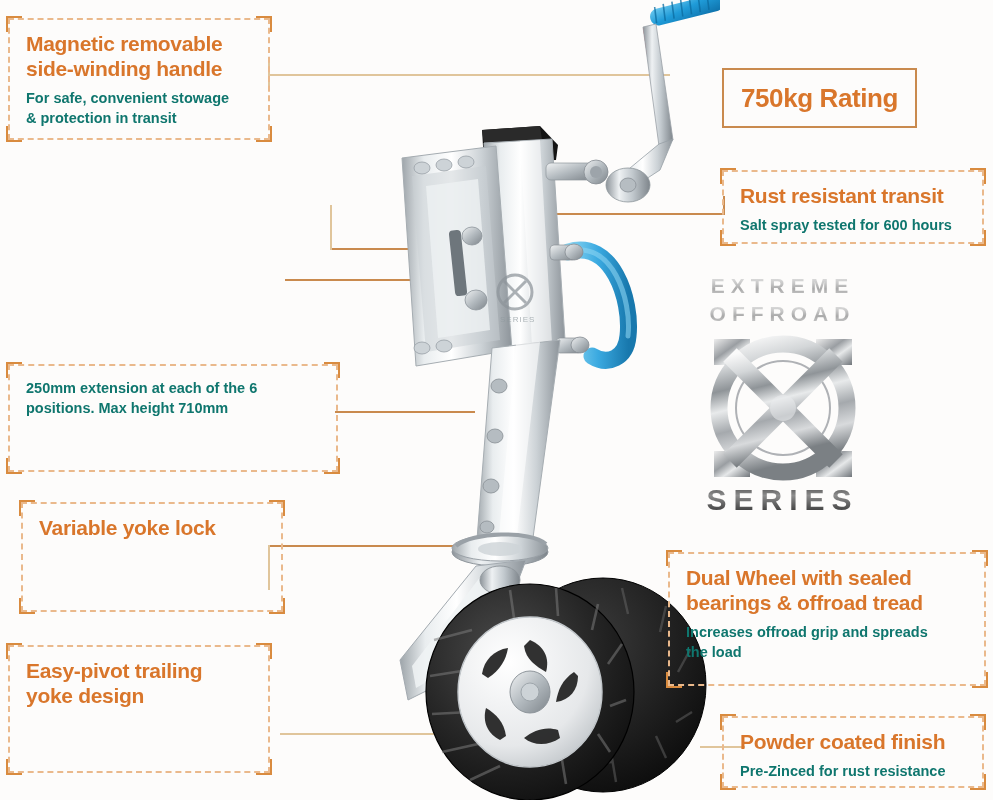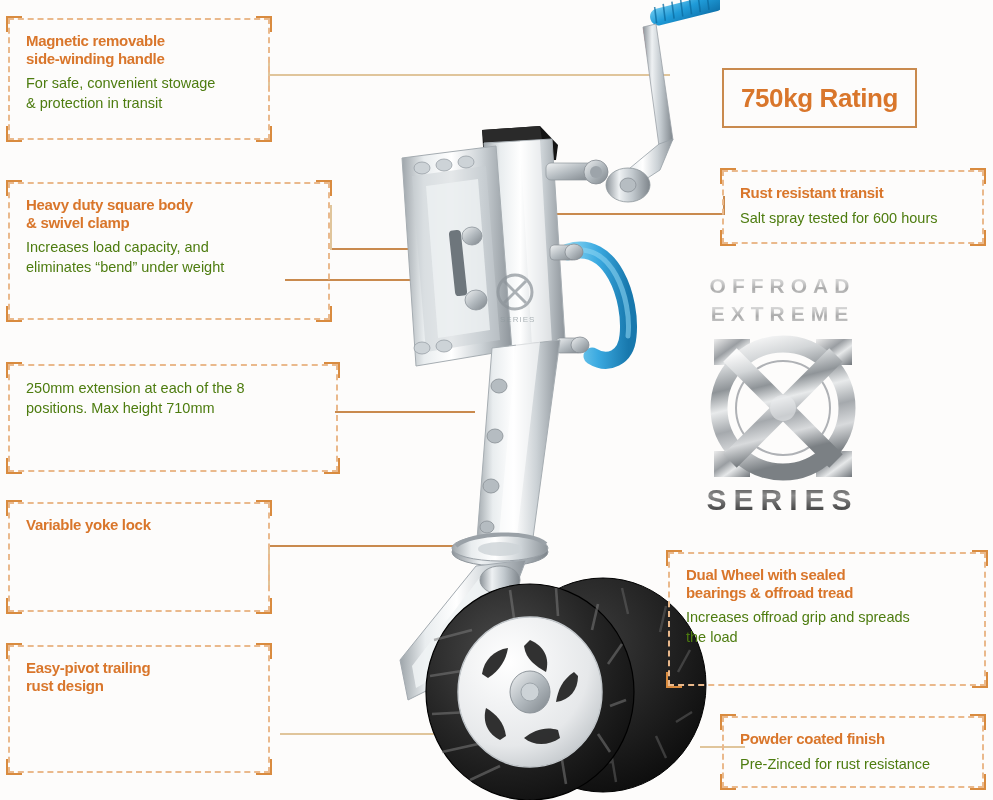--- a/index.html
+++ b/index.html
@@ -43,33 +43,33 @@
     border-width: 0;
     z-index: 2;
   }
   .callout .corner.tl { top: -2px; left: -2px; border-top-width: 2px; border-left-width: 2px; }
   .callout .corner.tr { top: -2px; right: -2px; border-top-width: 2px; border-right-width: 2px; }
   .callout .corner.bl { bottom: -2px; left: -2px; border-bottom-width: 2px; border-left-width: 2px; }
   .callout .corner.br { bottom: -2px; right: -2px; border-bottom-width: 2px; border-right-width: 2px; }
 
   .callout h3 {
     position: relative;
-    font-size: 15px;
+    font-size: 21px;
     font-weight: bold;
     color: #d9762b;
     line-height: 1.18;
     letter-spacing: -0.3px;
     white-space: pre-line;
     margin-bottom: 6px;
   }
   .callout p {
     position: relative;
     font-size: 14.5px;
-    font-weight: normal;
-    color: #4d7c0f;
+    font-weight: bold;
+    color: #0f766e;
     line-height: 1.38;
     white-space: pre-line;
   }
   .callout.rating {
     display: flex; align-items: center; justify-content: center;
     padding: 8px;
   }
   .callout.rating h3 {
     font-size: 26px;
     color: #d9762b;
@@ -328,59 +328,48 @@
     <span class="corner tl"></span>
     <span class="corner tr"></span>
     <span class="corner bl"></span>
     <span class="corner br"></span>
     <h3>Magnetic removable
 side-winding handle</h3>
     <p>For safe, convenient stowage
 &amp; protection in transit</p>
   </div>
 
-  <div class="callout" style="left:8px; top:182px; width:322px; height:138px;">
-    <span class="frame"></span>
-    <span class="corner tl"></span>
-    <span class="corner tr"></span>
-    <span class="corner bl"></span>
-    <span class="corner br"></span>
-    <h3>Heavy duty square body
-&amp; swivel clamp</h3>
-    <p>Increases load capacity, and
-eliminates “bend” under weight</p>
-  </div>
 
   <div class="callout" style="left:8px; top:364px; width:330px; height:108px;">
     <span class="frame"></span>
     <span class="corner tl"></span>
     <span class="corner tr"></span>
     <span class="corner bl"></span>
     <span class="corner br"></span>
-    <p>250mm extension at each of the 8
+    <p>250mm extension at each of the 6
 positions. Max height 710mm</p>
   </div>
 
-  <div class="callout" style="left:8px; top:502px; width:262px; height:110px;">
+  <div class="callout" style="left:21px; top:502px; width:262px; height:110px;">
     <span class="frame"></span>
     <span class="corner tl"></span>
     <span class="corner tr"></span>
     <span class="corner bl"></span>
     <span class="corner br"></span>
     <h3>Variable yoke lock</h3>
   </div>
 
   <div class="callout" style="left:8px; top:645px; width:262px; height:128px;">
     <span class="frame"></span>
     <span class="corner tl"></span>
     <span class="corner tr"></span>
     <span class="corner bl"></span>
     <span class="corner br"></span>
     <h3>Easy-pivot trailing
-rust design</h3>
+yoke design</h3>
   </div>
 
   <div class="callout solid rating" style="left:722px; top:68px; width:195px; height:60px;">
     <span class="frame"></span>
     <h3>750kg Rating</h3>
   </div>
 
   <div class="callout" style="left:722px; top:170px; width:262px; height:74px;">
     <span class="frame"></span>
     <span class="corner tl"></span>
@@ -407,22 +396,22 @@
     <span class="frame"></span>
     <span class="corner tl"></span>
     <span class="corner tr"></span>
     <span class="corner bl"></span>
     <span class="corner br"></span>
     <h3>Powder coated finish</h3>
     <p>Pre-Zinced for rust resistance</p>
   </div>
 
   <div class="badge" style="left:690px; top:272px; width:185px;">
+    <div class="bt">EXTREME</div>
     <div class="bt">OFFROAD</div>
-    <div class="bt">EXTREME</div>
     <div class="emblem">
       <svg width="150" height="150" viewBox="0 0 150 150">
         <defs>
           <linearGradient id="chrome" x1="0" y1="0" x2="0.25" y2="1">
             <stop offset="0" stop-color="#fafafa"></stop>
             <stop offset="0.18" stop-color="#d3d6d8"></stop>
             <stop offset="0.35" stop-color="#8f9498"></stop>
             <stop offset="0.5" stop-color="#e8eaeb"></stop>
             <stop offset="0.66" stop-color="#a5a9ad"></stop>
             <stop offset="0.82" stop-color="#d8dadc"></stop>

